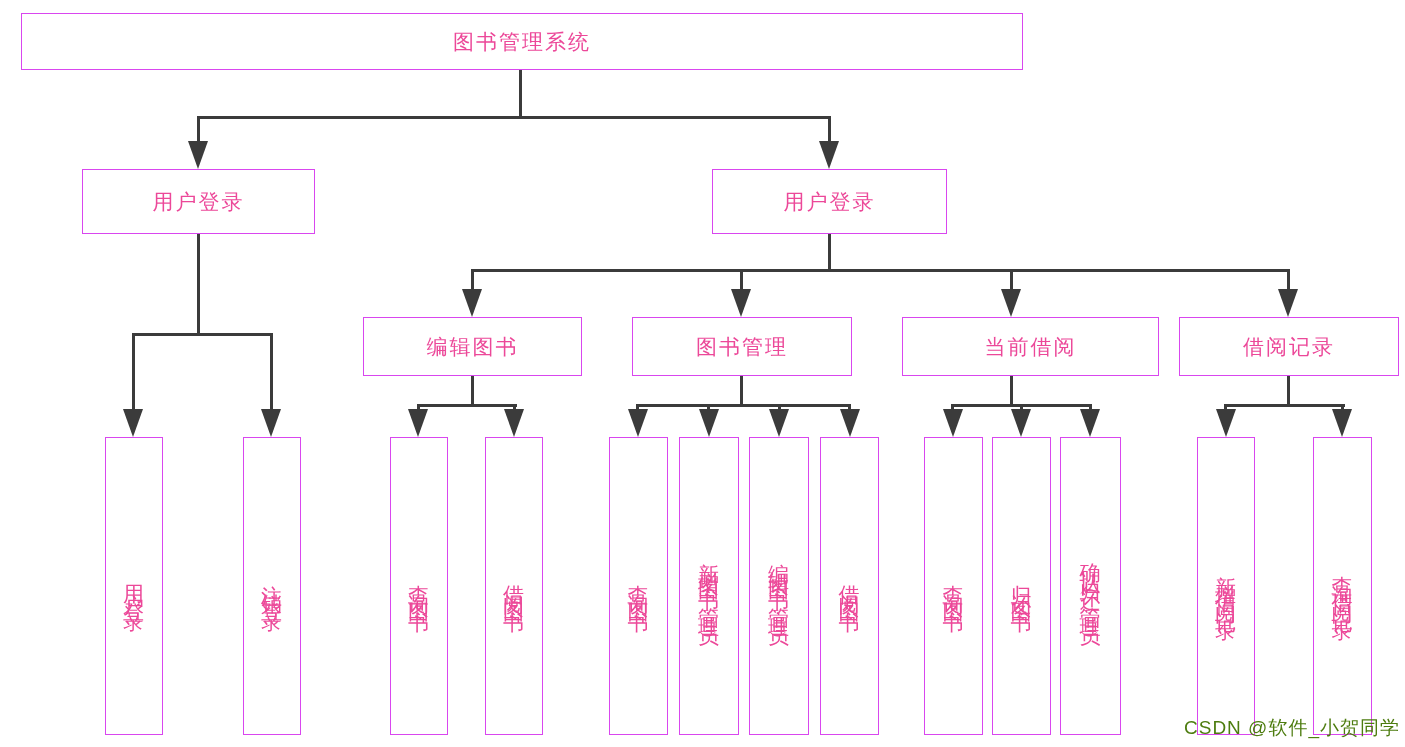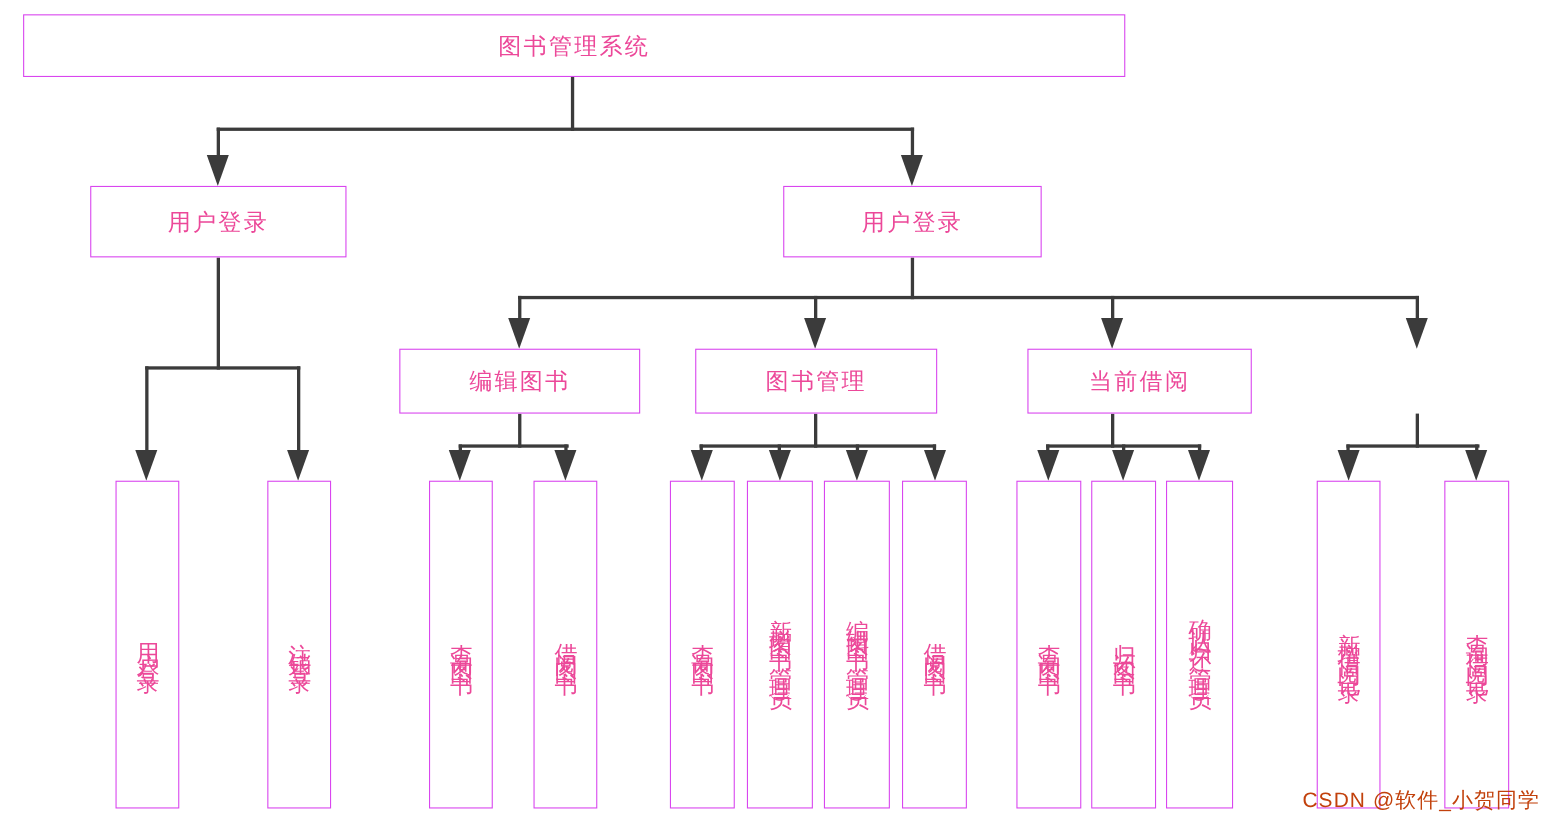--- a/index.html
+++ b/index.html
@@ -50,21 +50,21 @@
     border-left: 10px solid transparent;
     border-right: 10px solid transparent;
     border-top: 28px solid #3b3b3b;
   }
   .watermark {
     position: absolute;
     left: 1184px;
     top: 715px;
     font-size: 19px;
     letter-spacing: 1px;
-    color: #c2410c;
+    color: #4d7c0f;
     white-space: nowrap;
   }
 </style>
 </head>
 <body>
 
 <div class="canvas">
 
   <div class="vline" style="left:519px;top:68px;height:51px"></div>
   <div class="hline" style="left:197px;top:116px;width:634px"></div>
@@ -125,21 +125,22 @@
   <div class="vline" style="left:1341px;top:404px;height:9px"></div>
   <div class="arrow" style="left:1332px;top:409px"></div>
 
   <div class="box hbox" style="left:21px;top:13px;width:1002px;height:57px">图书管理系统</div>
 
   <div class="box hbox" style="left:82px;top:169px;width:233px;height:65px">用户登录</div>
   <div class="box hbox" style="left:712px;top:169px;width:235px;height:65px">用户登录</div>
 
   <div class="box hbox" style="left:363px;top:317px;width:219px;height:59px">编辑图书</div>
   <div class="box hbox" style="left:632px;top:317px;width:220px;height:59px">图书管理</div>
-  <div class="box hbox" style="left:934px;top:317px;width:204px;height:59px">当前借阅</div>
+  <div class="box hbox" style="left:902px;top:317px;width:257px;height:59px">当前借阅</div>
+  <div class="box hbox" style="left:1179px;top:317px;width:220px;height:59px">借阅记录</div>
 
   <div class="box vbox" style="left:105px;top:437px;width:58px;height:298px">用户登录</div>
   <div class="box vbox" style="left:243px;top:437px;width:58px;height:298px">注销登录</div>
 
   <div class="box vbox" style="left:390px;top:437px;width:58px;height:298px">查询图书</div>
   <div class="box vbox" style="left:485px;top:437px;width:58px;height:298px">借阅图书</div>
 
   <div class="box vbox" style="left:609px;top:437px;width:59px;height:298px">查询图书</div>
   <div class="box vbox" style="left:679px;top:437px;width:60px;height:298px">新增图书（管理员）</div>
   <div class="box vbox" style="left:749px;top:437px;width:60px;height:298px">编辑图书（管理员）</div>

